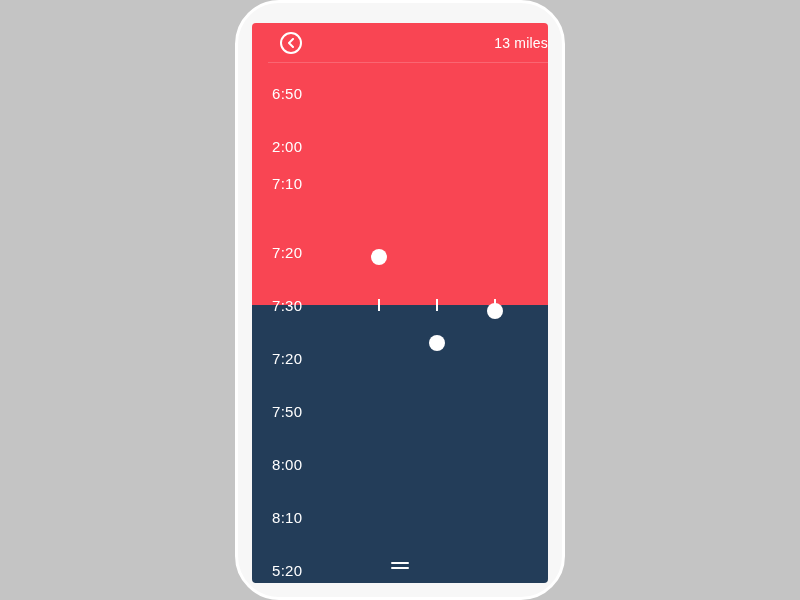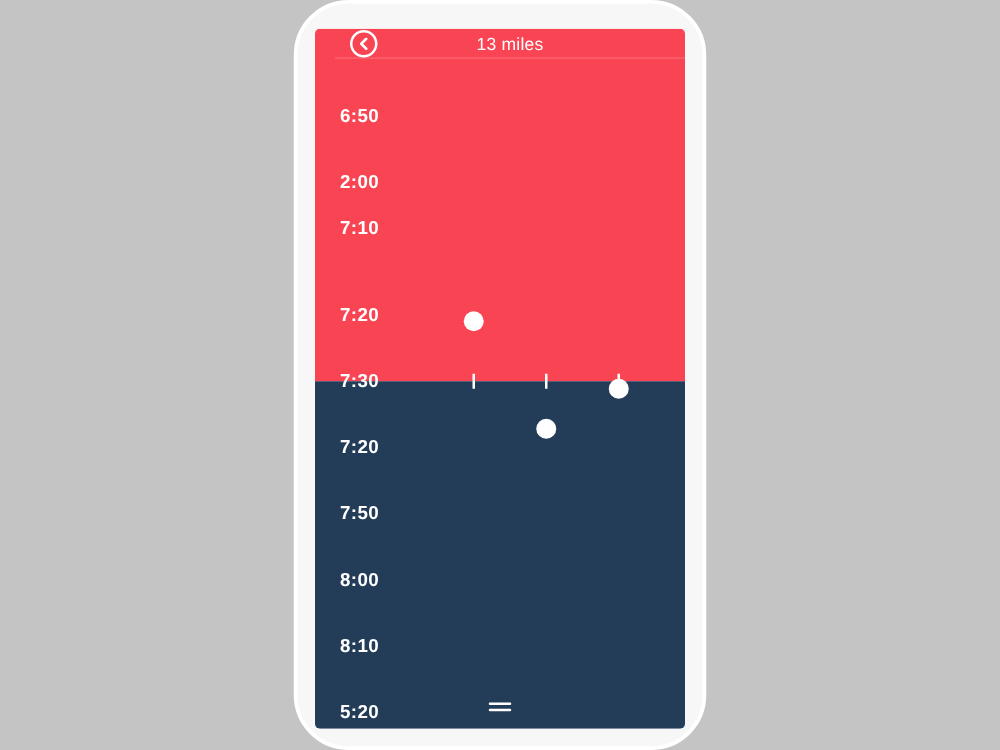--- a/index.html
+++ b/index.html
@@ -34,24 +34,24 @@
     }
     .screen {
       width: 296px;
       height: 560px;
       margin-top: 20px;
       border-radius: 4px;
       position: relative;
       overflow: hidden;
     }
     .header {
-      height: 24px;
+      height: 40px;
       display: flex;
       align-items: center;
-      justify-content: center;
+      justify-content: flex-end;
       position: relative;
       border-bottom: 1px solid rgba(255,255,255,0.18);
       z-index: 5;
       margin-left: 16px;
     }
     .back-button {
       position: absolute;
       left: 12px;
       top: 50%;
       transform: translateY(-50%);
@@ -84,21 +84,21 @@
       width: 100%;
     }
     .region-top { background: #f94553; top: 0; }
     .region-bottom { background: #233d59; bottom: 0; }
     .y-label {
       position: absolute;
       left: 20px;
       transform: translateY(-50%);
       color: #ffffff;
       font-size: 15px;
-      font-weight: 700;
+      font-weight: 400;
       letter-spacing: 0.3px;
     }
     .tick {
       position: absolute;
       width: 2px;
       height: 12px;
       background: #ffffff;
       transform: translate(-50%, -50%);
     }
     .point {

